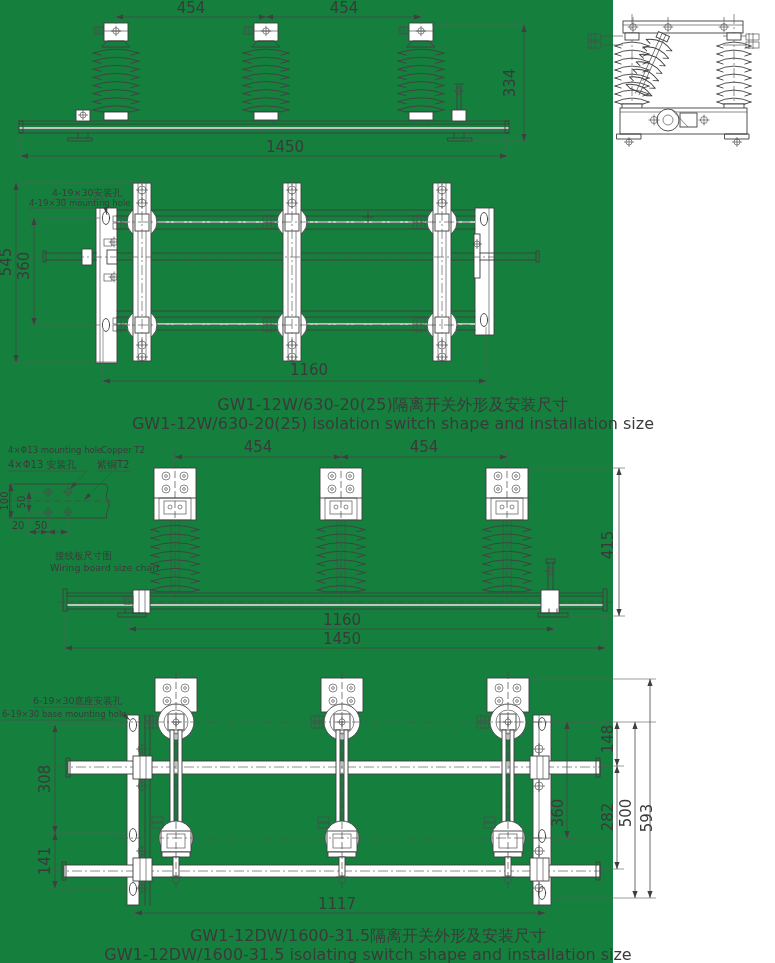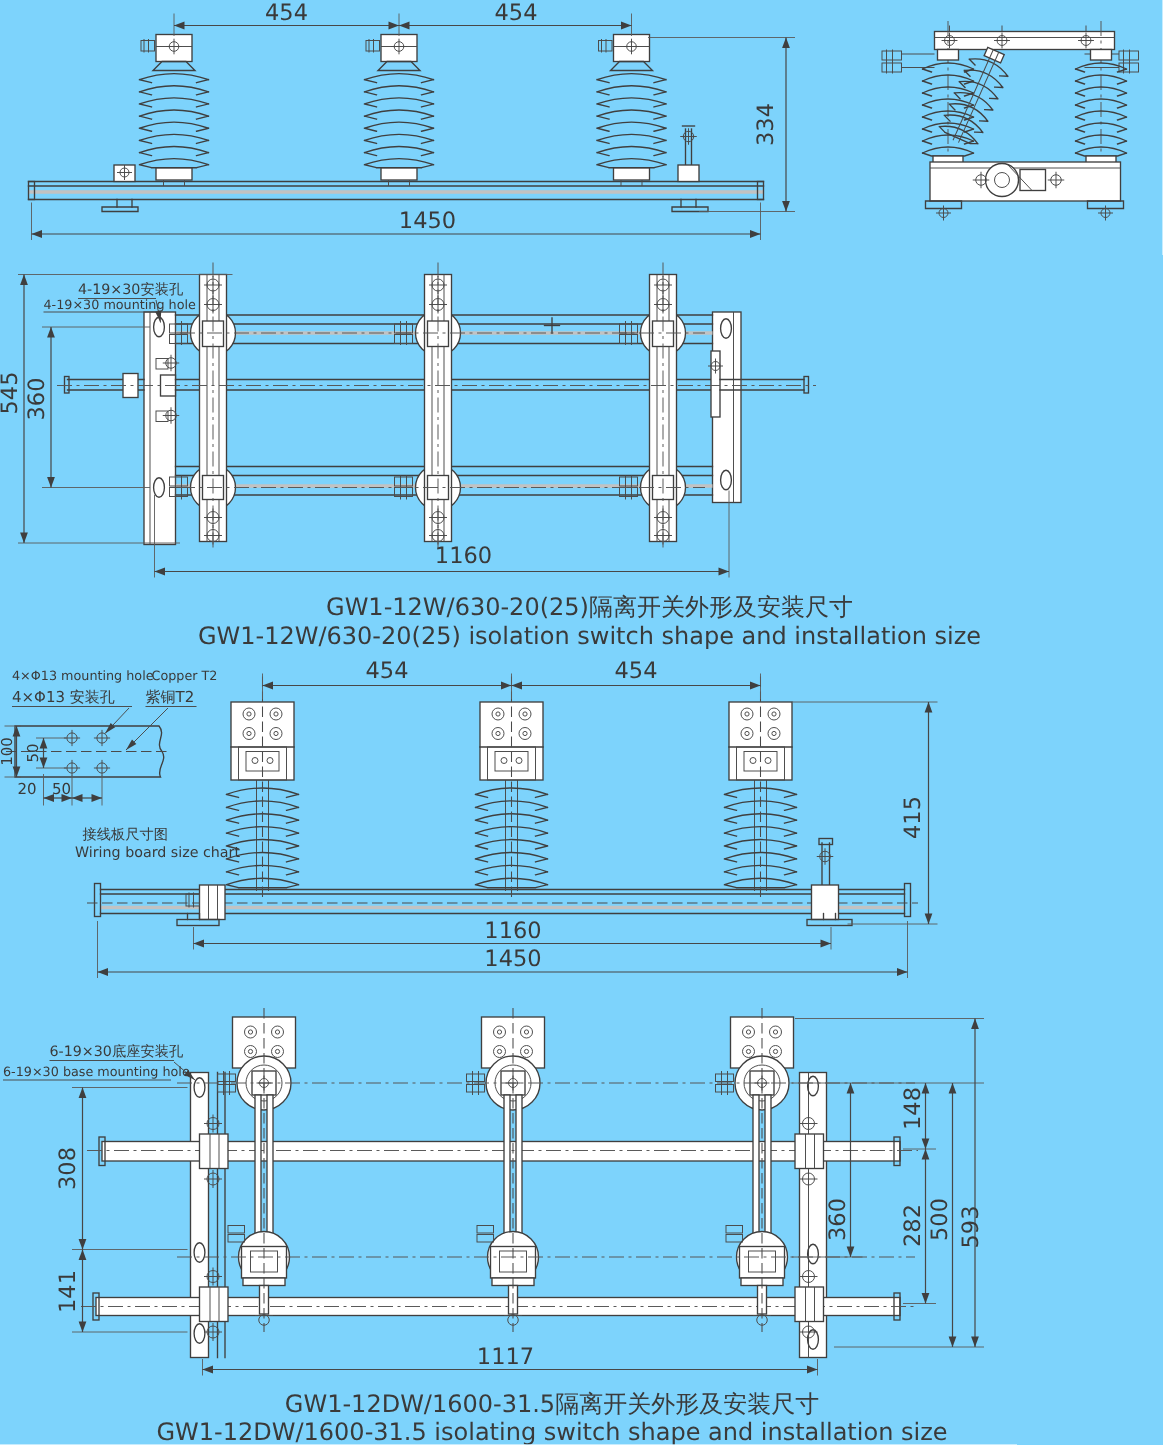--- a/index.html
+++ b/index.html
@@ -1,16 +1,16 @@
 <!DOCTYPE html>
 <html><head>
 <meta charset="utf-8">
 <style>
   html,body{margin:0;padding:0;background:#fff}
-  #stage{width:775px;height:963px;position:relative;background:#7dd3fc}
+  #stage{width:613px;height:963px;position:relative;background:#15803d}
   svg{display:block}
   .ln{stroke:#3f3f3f;stroke-width:.9;fill:none;stroke-linecap:square}
   .lnf{stroke:#3f3f3f;stroke-width:.9;fill:#fff}
   .thin{stroke:#4a4a4a;stroke-width:.65;fill:none}
   .gray{stroke:#c2c2c2;stroke-width:2.2;fill:none}
   .dim{stroke:#474747;stroke-width:.8;fill:none}
   .ext{stroke:#5a5a5a;stroke-width:.6;fill:none}
   .dash{stroke:#4a4a4a;stroke-width:.7;fill:none;stroke-dasharray:7 3}
   .dd{stroke:#555;stroke-width:.65;fill:none;stroke-dasharray:10 3 2 3}
   .fil{fill:#3f3f3f;stroke:none}

